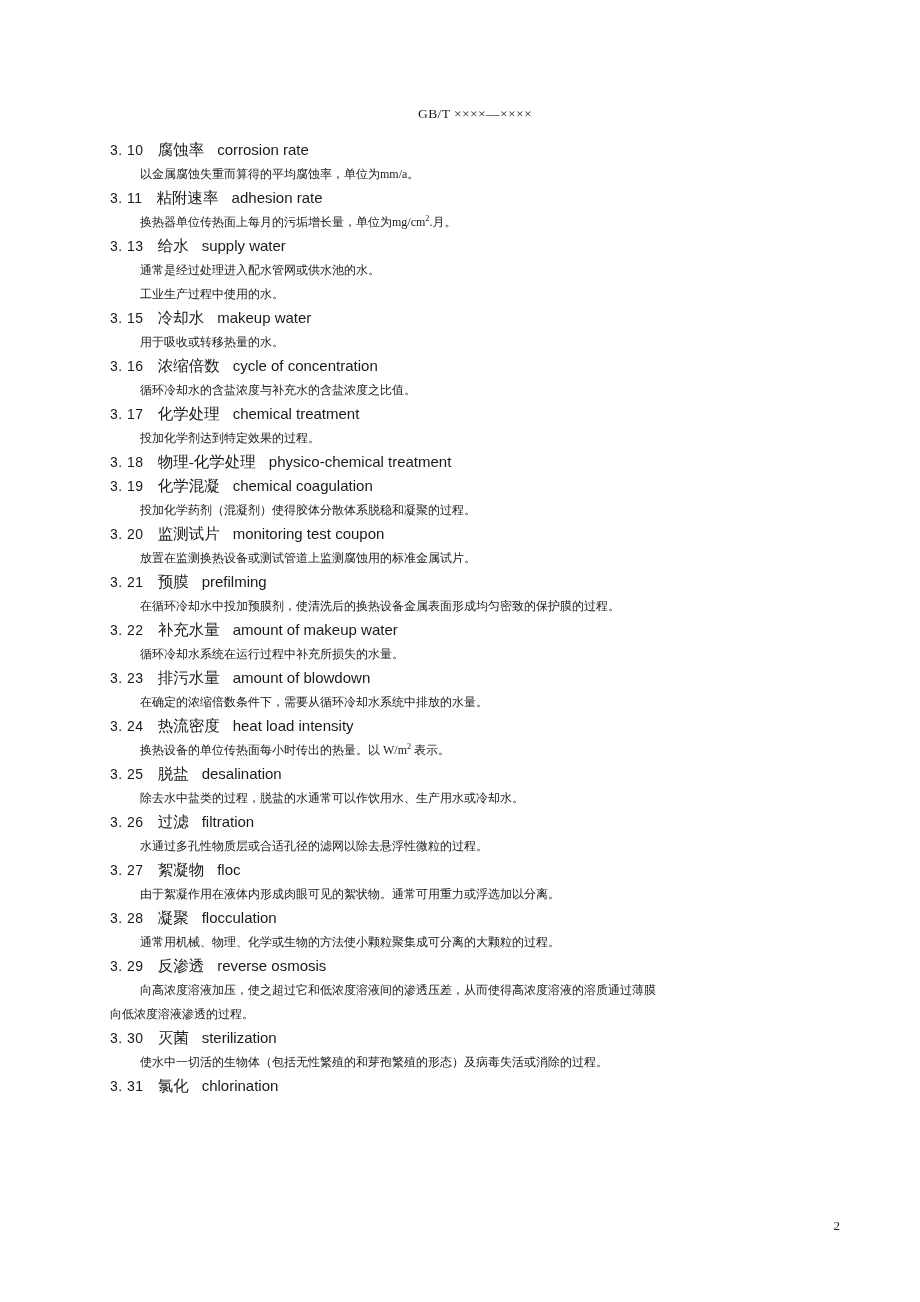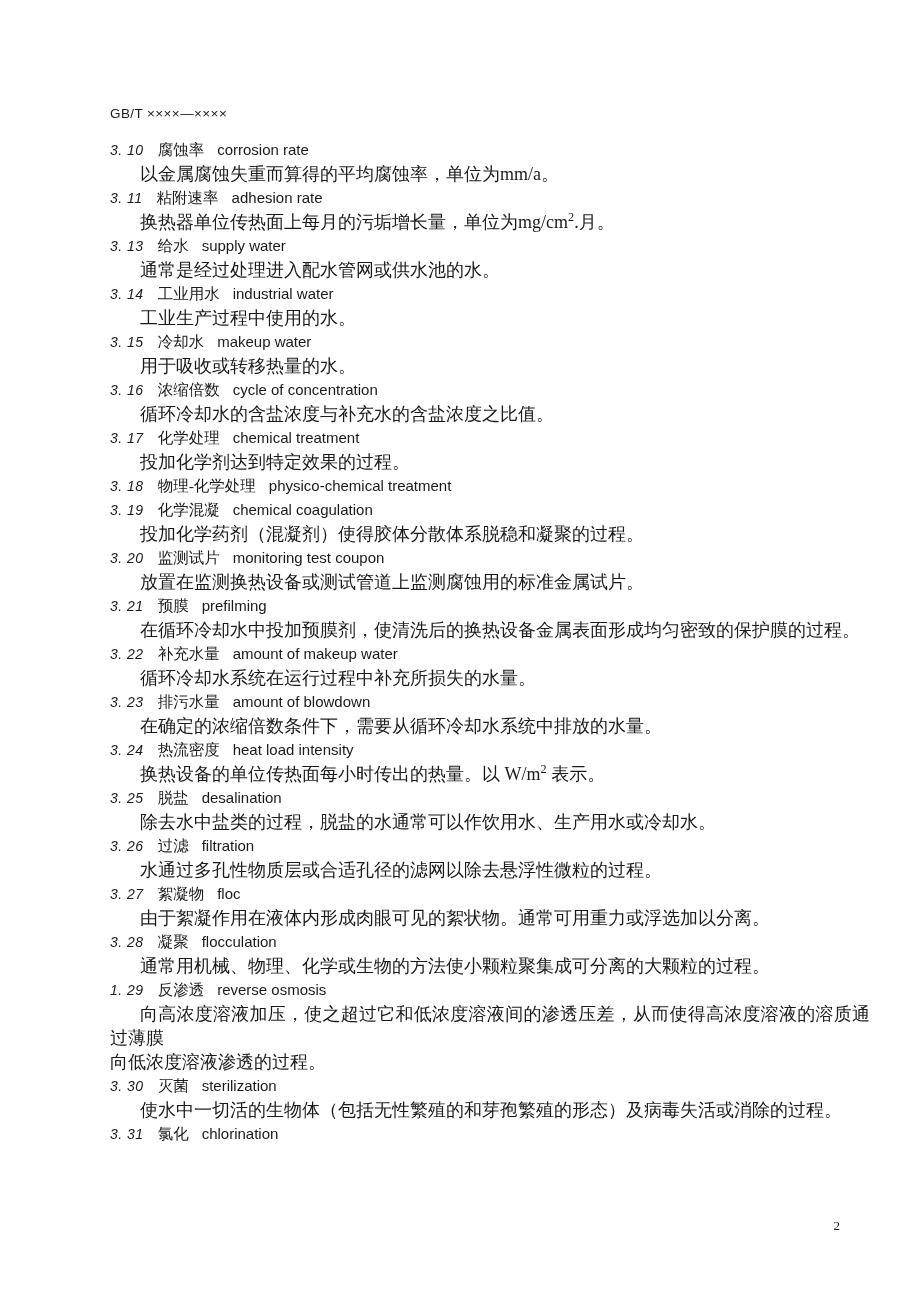--- a/index.html
+++ b/index.html
@@ -19,22 +19,22 @@
     background: #ffffff;
     overflow: hidden;
     box-sizing: border-box;
   }
   
   .page-header {
     position: absolute;
     top: 106px;
     left: 110px;
     right: 80px;
-    text-align: left;
-    font-family: Liberation Sans, sans-serif;
+    text-align: center;
+    font-family: Liberation Serif, serif;
     font-size: 13.5px;
     letter-spacing: 0.4px;
     color: #1a1a1a;
     white-space: nowrap;
   }
   
   .content {
     position: absolute;
     top: 138px;
     left: 110px;
@@ -47,35 +47,34 @@
   .term-line {
     font-size: 15px;
     line-height: 24px;
     white-space: nowrap;
     margin: 0;
   }
   .num {
     font-family: "Liberation Sans", "DejaVu Sans", sans-serif;
     font-size: 14px;
     letter-spacing: 0.5px;
-    font-style: italic;
   }
   .cn-term {
     font-family: "Liberation Serif", "DejaVu Serif", serif;
     font-size: 15.5px;
     margin-left: 14px;
   }
   .en-term {
     font-family: Liberation Sans, sans-serif;
     font-size: 15px;
     margin-left: 13px;
   }
   .def-line {
     font-family: "Liberation Serif", "DejaVu Serif", serif;
-    font-size: 18px;
+    font-size: 12px;
     line-height: 24px;
     margin: 0;
     text-indent: 30px;
     text-align: justify;
     text-justify: inter-ideograph;
     word-break: break-all;
   }
   .def-line.no-indent {
     text-indent: 0;
   }
@@ -111,21 +110,20 @@
       </div>
       <div class="entry">
         <div class="term-line"><span class="num">3. 11</span><span class="cn-term">粘附速率</span><span class="en-term">adhesion rate</span></div>
         <div class="def-line">换热器单位传热面上每月的污垢增长量，单位为mg/cm<sup>2</sup>.月。</div>
       </div>
       <div class="entry">
         <div class="term-line"><span class="num">3. 13</span><span class="cn-term">给水</span><span class="en-term">supply water</span></div>
         <div class="def-line">通常是经过处理进入配水管网或供水池的水。</div>
       </div>
       <div class="entry">
-        <div class="term-line"><span class="num">3. 14</span><span class="cn-term">工业用水</span><span class="en-term">industrial water</span></div>
         <div class="def-line">工业生产过程中使用的水。</div>
       </div>
       <div class="entry">
         <div class="term-line"><span class="num">3. 15</span><span class="cn-term">冷却水</span><span class="en-term">makeup water</span></div>
         <div class="def-line">用于吸收或转移热量的水。</div>
       </div>
       <div class="entry">
         <div class="term-line"><span class="num">3. 16</span><span class="cn-term">浓缩倍数</span><span class="en-term">cycle of concentration</span></div>
         <div class="def-line">循环冷却水的含盐浓度与补充水的含盐浓度之比值。</div>
       </div>
@@ -170,21 +168,21 @@
       </div>
       <div class="entry">
         <div class="term-line"><span class="num">3. 27</span><span class="cn-term">絮凝物</span><span class="en-term">floc</span></div>
         <div class="def-line">由于絮凝作用在液体内形成肉眼可见的絮状物。通常可用重力或浮选加以分离。</div>
       </div>
       <div class="entry">
         <div class="term-line"><span class="num">3. 28</span><span class="cn-term">凝聚</span><span class="en-term">flocculation</span></div>
         <div class="def-line">通常用机械、物理、化学或生物的方法使小颗粒聚集成可分离的大颗粒的过程。</div>
       </div>
       <div class="entry">
-        <div class="term-line"><span class="num">1. 29</span><span class="cn-term">反渗透</span><span class="en-term">reverse osmosis</span></div>
+        <div class="term-line"><span class="num">3. 29</span><span class="cn-term">反渗透</span><span class="en-term">reverse osmosis</span></div>
         <div class="def-line">向高浓度溶液加压，使之超过它和低浓度溶液间的渗透压差，从而使得高浓度溶液的溶质通过薄膜</div>
         <div class="def-line no-indent">向低浓度溶液渗透的过程。</div>
       </div>
       <div class="entry">
         <div class="term-line"><span class="num">3. 30</span><span class="cn-term">灭菌</span><span class="en-term">sterilization</span></div>
         <div class="def-line">使水中一切活的生物体（包括无性繁殖的和芽孢繁殖的形态）及病毒失活或消除的过程。</div>
       </div>
       <div class="entry">
         <div class="term-line"><span class="num">3. 31</span><span class="cn-term">氯化</span><span class="en-term">chlorination</span></div>
       </div>

